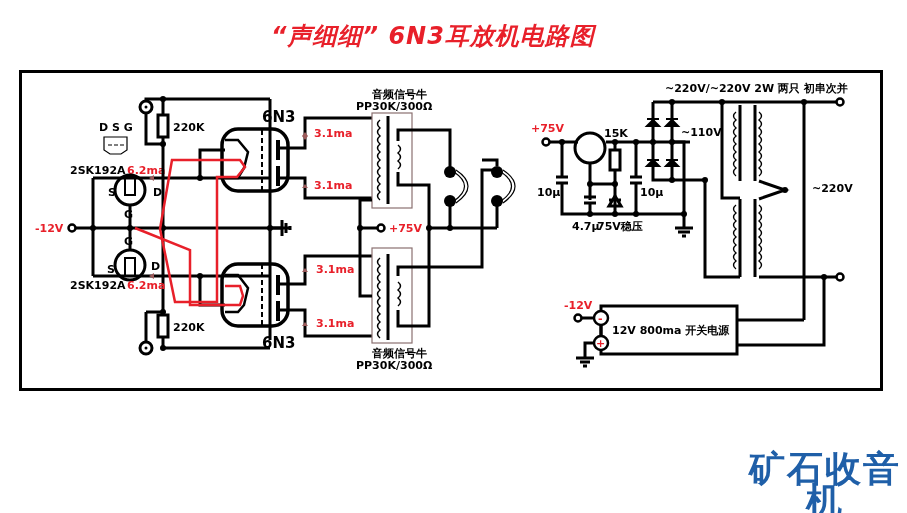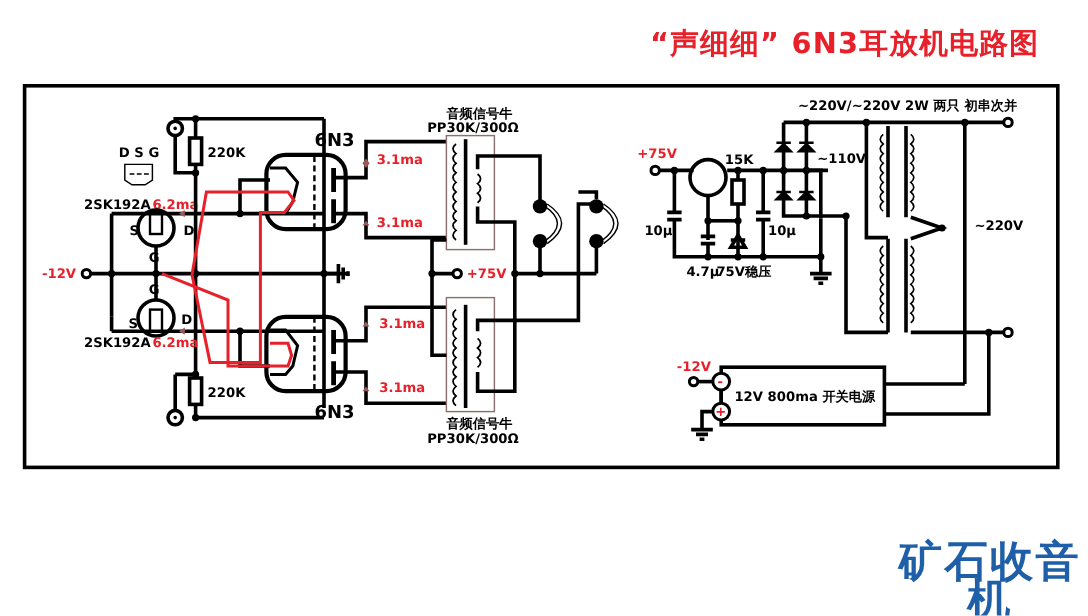--- a/index.html
+++ b/index.html
@@ -1,17 +1,17 @@
 <!DOCTYPE html>
 <html><head>
 <meta charset="utf-8">
 <style>
   html,body{margin:0;padding:0;background:#ffffff;}
   body{width:907px;height:513px;position:relative;overflow:hidden;font-family:"DejaVu Sans",sans-serif;}
-  #title{position:absolute;left:0;top:20px;width:866px;text-align:right;font-weight:bold;font-size:24px;color:#e8202a;letter-spacing:1px;}
+  #title{position:absolute;left:0;top:20px;width:866px;text-align:center;font-weight:bold;font-size:24px;color:#e8202a;letter-spacing:1px;font-style:italic;}
   #frame{position:absolute;left:19px;top:70px;width:864px;height:321px;border:3px solid #000;box-sizing:border-box;}
   svg#schem{position:absolute;left:0;top:0;}
   .lbl{font-family:"DejaVu Sans",sans-serif;font-weight:bold;font-size:11px;fill:#000;}
   .lblr{font-family:"DejaVu Sans",sans-serif;font-weight:bold;font-size:11px;fill:#e8202a;}
   .w{stroke:#000;stroke-width:3;fill:none;}
   .wr{stroke:#e8202a;stroke-width:2.5;fill:none;}
   .thin{stroke:#000;stroke-width:1.2;fill:none;}
   #logo{position:absolute;left:745px;top:453px;width:160px;text-align:center;}
   #logo-cn{font-weight:bold;font-size:36px;color:#1f5fa8;letter-spacing:2px;line-height:32px;}
   #logo-url{font-weight:bold;font-size:13px;color:#1b3c6e;line-height:16px;}

